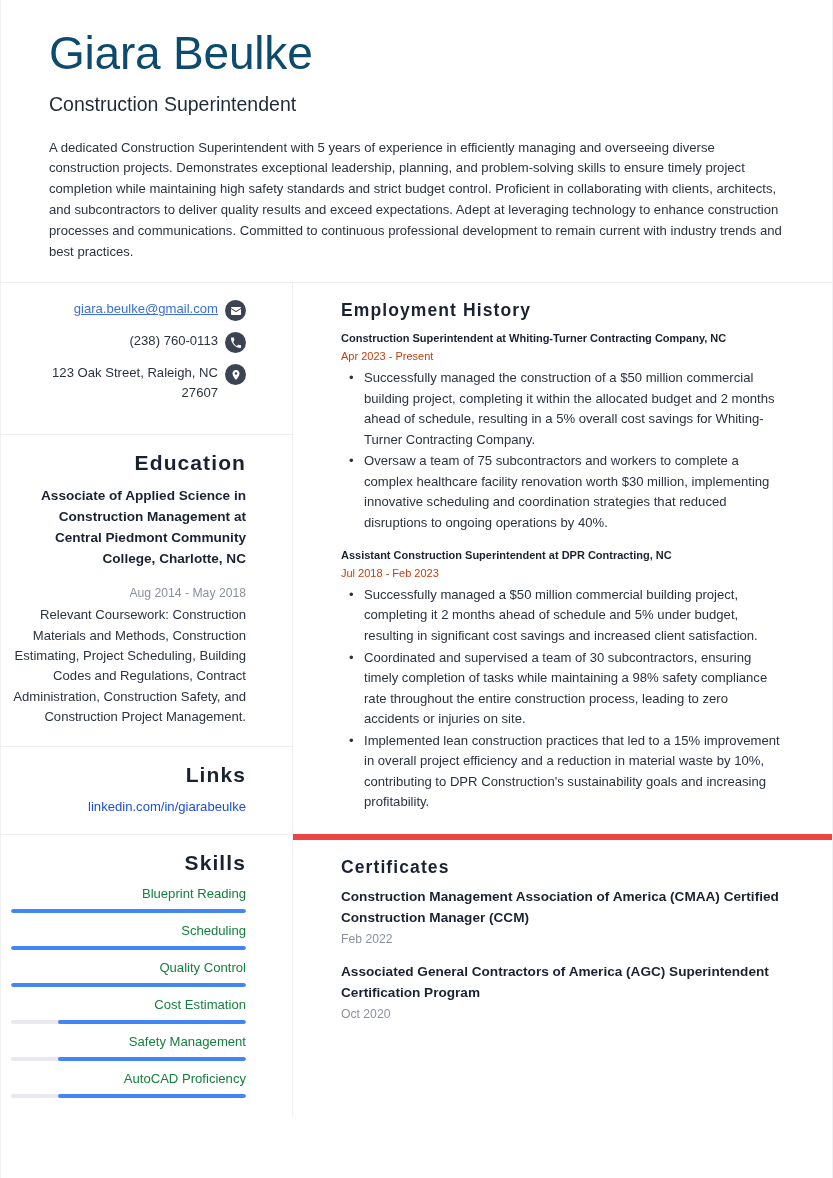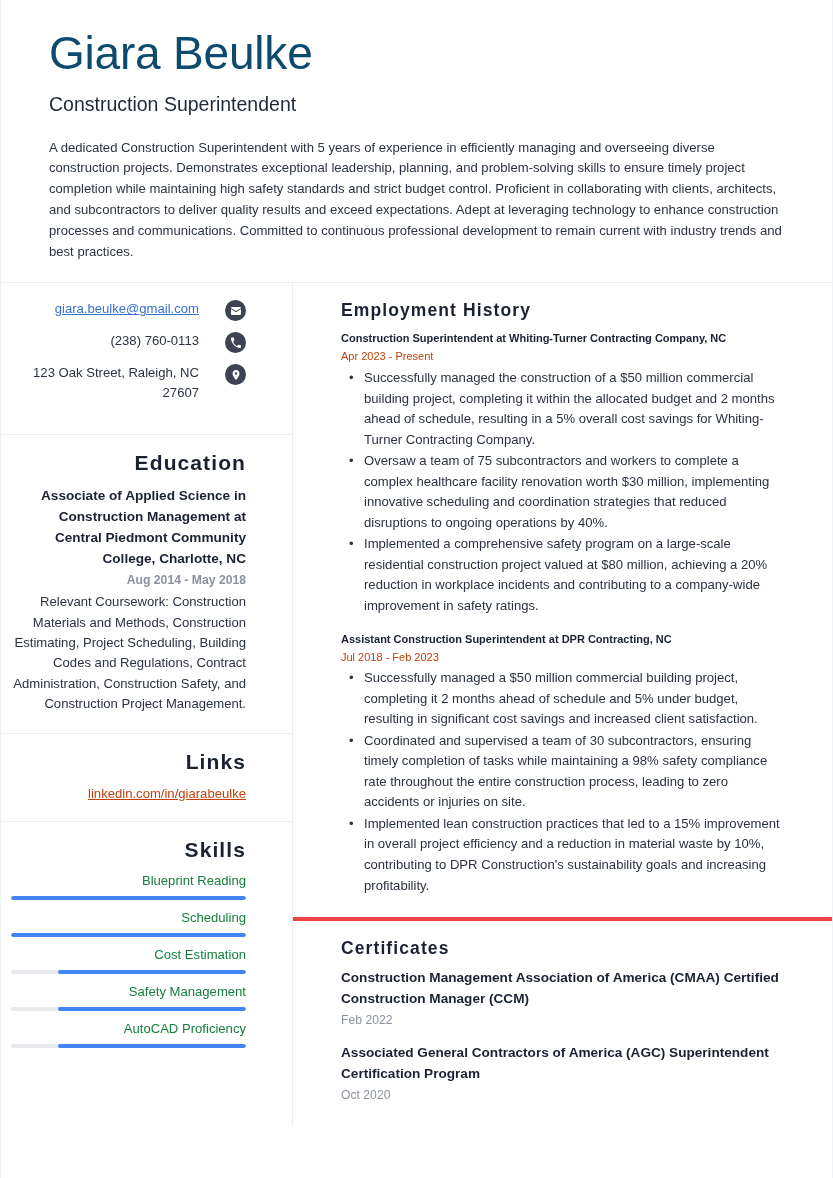--- a/index.html
+++ b/index.html
@@ -80,21 +80,21 @@
     padding: 16px 46px 18px 10px;
     border-bottom: 1px solid #eceef1;
     text-align: right;
   }
   .lblock.no-border { border-bottom: none; }
 
   .contact-row {
     display: flex;
     align-items: flex-start;
     justify-content: flex-end;
-    gap: 26px;
+    gap: 7px;
     margin-bottom: 10px;
   }
   .contact-row:last-child { margin-bottom: 13px; }
 
   .contact-text {
     font-size: 13.1px;
     color: #2b3340;
     line-height: 1.5;
     text-align: right;
     max-width: 180px;
@@ -129,34 +129,32 @@
   .edu-degree {
     font-size: 13.6px;
     font-weight: 700;
     color: #1a2232;
     line-height: 1.56;
   }
   .edu-date {
     font-size: 12.2px;
     color: #8b919c;
     line-height: 1.6;
-    margin-top: 1px;
-    font-weight: bold;
+    margin-top: 14px;
   }
   .edu-desc {
     font-size: 13.1px;
     color: #2b3340;
     line-height: 1.56;
     margin-top: 2px;
   }
 
   .link-item {
     font-size: 13.1px;
-    color: #c2410c;
-    text-decoration: underline;
+    color: #1d4ed8;
     line-height: 1.5;
     padding-left: 8px;
   }
 
   
   .skill { margin-bottom: 9px; }
   .skill:last-child { margin-bottom: 0; }
 
   .skill-name {
     font-size: 13.1px;
@@ -179,21 +177,21 @@
     right: 0;
     top: 0;
     height: 100%;
     background: #4285f4;
     border-radius: 2px;
   }
 
   
   .rblock {
     padding: 17px 46px 20px 48px;
-    border-bottom: 4px solid #ef4444;
+    border-bottom: 6px solid #ef4444;
   }
   .rblock.no-border { border-bottom: none; }
 
   .section-title-right {
     font-size: 17.5px;
     font-weight: 700;
     color: #1a2232;
     letter-spacing: 1.1px;
     margin-bottom: 9px;
   }
@@ -325,20 +323,26 @@
           </div>
         </div>
 
         <div class="skill">
           <div class="skill-name">Scheduling</div>
           <div class="skill-track" style="background: rgb(232, 234, 237);">
             <div class="skill-fill" id="skill-fill-1" style="width: 100%; background: rgb(66, 133, 244);"></div>
           </div>
         </div>
 
+        <div class="skill">
+          <div class="skill-name">Quality Control</div>
+          <div class="skill-track" style="background: rgb(232, 234, 237);">
+            <div class="skill-fill" id="skill-fill-2" style="width: 100%; background: rgb(66, 133, 244);"></div>
+          </div>
+        </div>
 
         <div class="skill">
           <div class="skill-name">Cost Estimation</div>
           <div class="skill-track" style="background: rgb(232, 234, 237);">
             <div class="skill-fill" id="skill-fill-3" style="width: 80%; background: rgb(66, 133, 244);"></div>
           </div>
         </div>
 
         <div class="skill">
           <div class="skill-name">Safety Management</div>
@@ -362,21 +366,20 @@
 
       <div class="rblock">
         <div class="section-title-right">Employment History</div>
 
         <div class="job">
           <div class="job-heading">Construction Superintendent at Whiting-Turner Contracting Company, NC</div>
           <div class="job-date">Apr 2023 - Present</div>
           <ul class="bullets">
             <li>Successfully managed the construction of a $50 million commercial building project, completing it within the allocated budget and 2 months ahead of schedule, resulting in a 5% overall cost savings for Whiting-Turner Contracting Company.</li>
             <li>Oversaw a team of 75 subcontractors and workers to complete a complex healthcare facility renovation worth $30 million, implementing innovative scheduling and coordination strategies that reduced disruptions to ongoing operations by 40%.</li>
-            <li>Implemented a comprehensive safety program on a large-scale residential construction project valued at $80 million, achieving a 20% reduction in workplace incidents and contributing to a company-wide improvement in safety ratings.</li>
           </ul>
         </div>
 
         <div class="job">
           <div class="job-heading">Assistant Construction Superintendent at DPR Contracting, NC</div>
           <div class="job-date">Jul 2018 - Feb 2023</div>
           <ul class="bullets">
             <li>Successfully managed a $50 million commercial building project, completing it 2 months ahead of schedule and 5% under budget, resulting in significant cost savings and increased client satisfaction.</li>
             <li>Coordinated and supervised a team of 30 subcontractors, ensuring timely completion of tasks while maintaining a 98% safety compliance rate throughout the entire construction process, leading to zero accidents or injuries on site.</li>
             <li>Implemented lean construction practices that led to a 15% improvement in overall project efficiency and a reduction in material waste by 10%, contributing to DPR Construction's sustainability goals and increasing profitability.</li>

